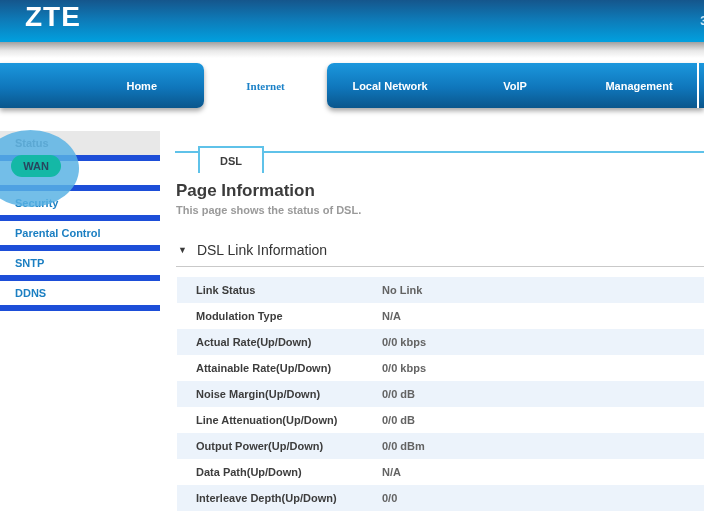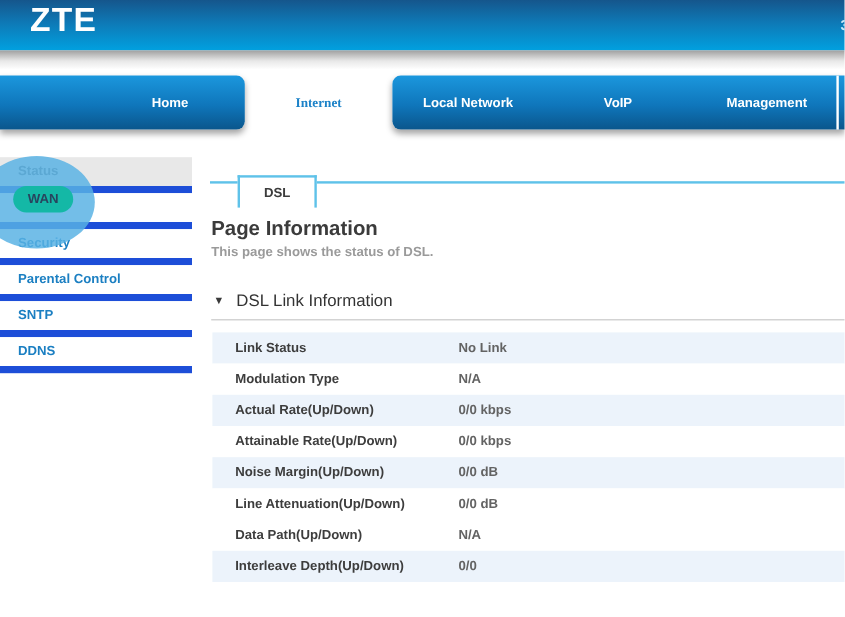--- a/index.html
+++ b/index.html
@@ -118,20 +118,24 @@
       <span class="t-value">0/0 kbps</span>
     </div>
     <div class="t-row odd">
       <span class="t-label">Noise Margin(Up/Down)</span>
       <span class="t-value">0/0 dB</span>
     </div>
     <div class="t-row">
       <span class="t-label">Line Attenuation(Up/Down)</span>
       <span class="t-value">0/0 dB</span>
     </div>
+    <div class="t-row odd">
+      <span class="t-label">Output Power(Up/Down)</span>
+      <span class="t-value">0/0 dBm</span>
+    </div>
     <div class="t-row">
       <span class="t-label">Data Path(Up/Down)</span>
       <span class="t-value">N/A</span>
     </div>
     <div class="t-row odd">
       <span class="t-label">Interleave Depth(Up/Down)</span>
       <span class="t-value">0/0</span>
     </div>
   </div>
 

